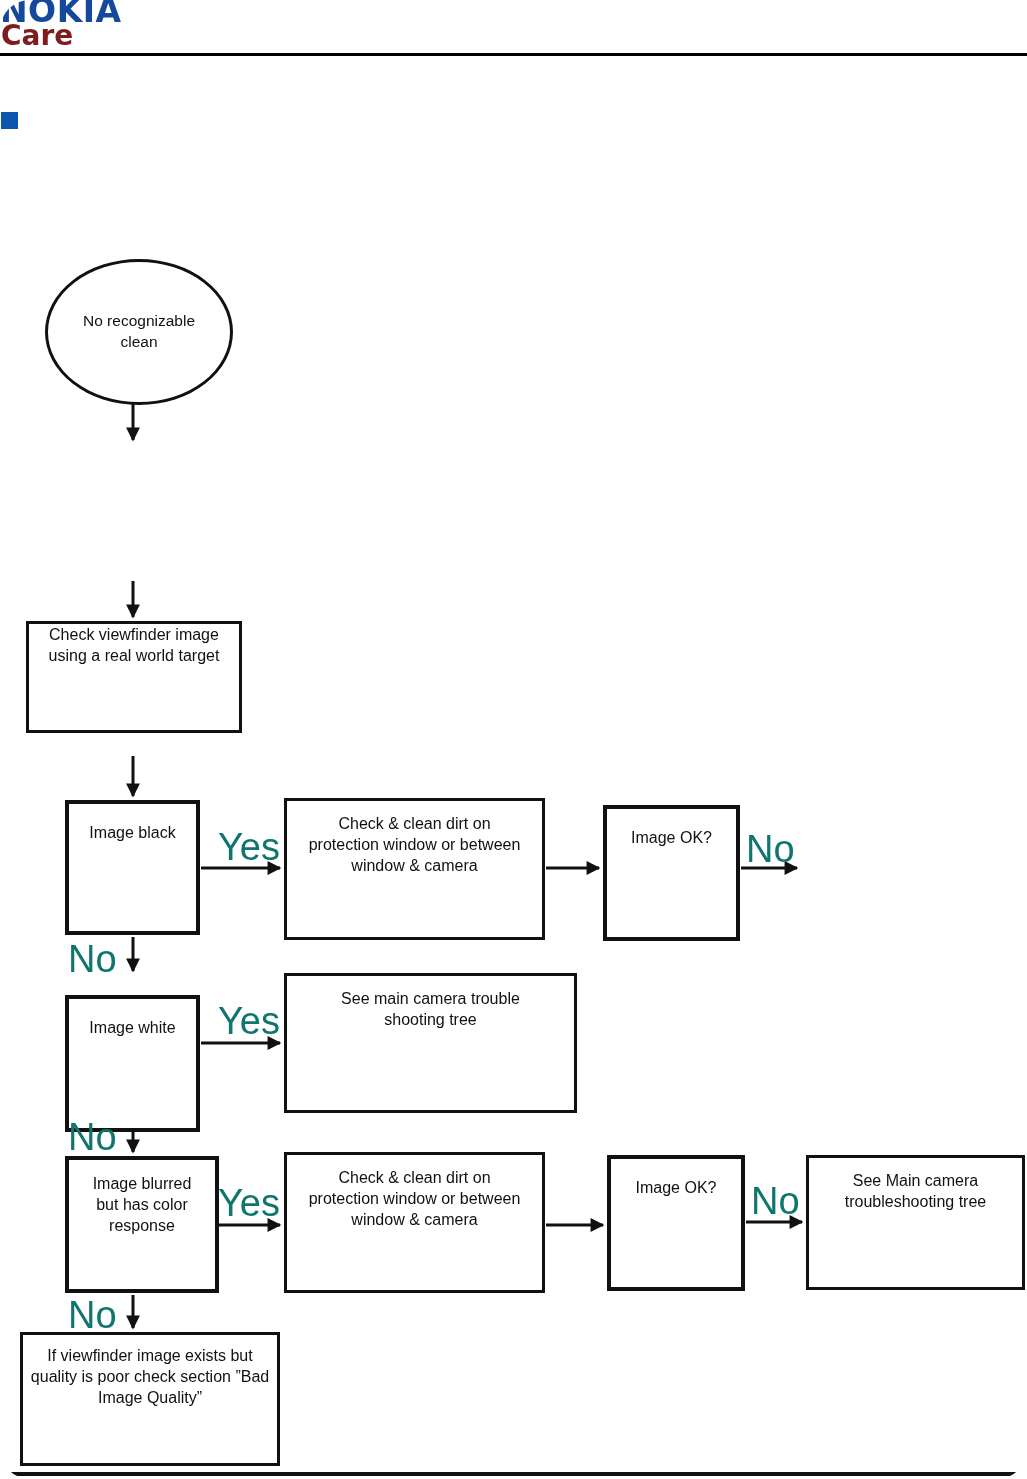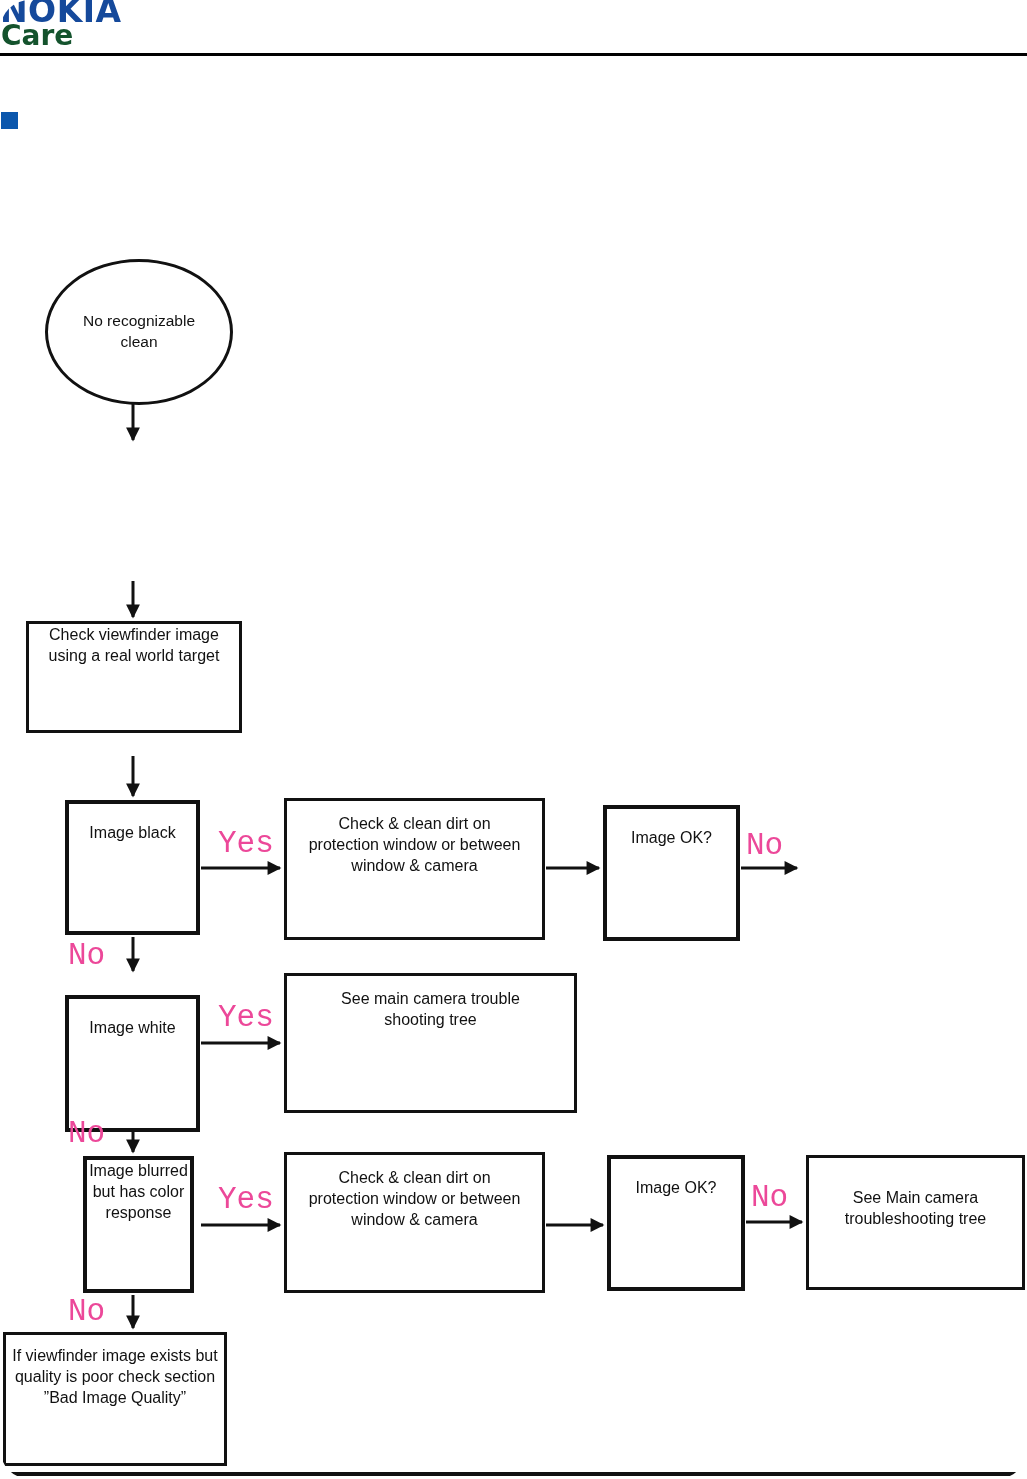--- a/index.html
+++ b/index.html
@@ -12,21 +12,21 @@
   .brand {
     position:absolute; top:-9px; left:0;
     font-family:"DejaVu Sans", sans-serif;
     font-weight:bold; font-size:33px; letter-spacing:0.5px;
     color:#15499B;
   }
   .care {
     position:absolute; top:19px; left:1px;
     font-family:"DejaVu Sans", sans-serif;
     font-weight:bold; font-size:28px;
-    color:#14532d;
+    color:#7f1d1d;
   }
   .rule-top { position:absolute; left:0; top:53px; width:100%; height:3px; background:#000; }
   .rule-bottom { position:absolute; left:0; top:1472px; width:100%; height:4px; background:#111; }
   .blue-square { position:absolute; left:1px; top:112px; width:17px; height:17px; background:#0B57AD; }
 
   
   .ellipse {
     position:absolute; left:45px; top:259px; width:188px; height:146px;
     border:3px solid #111; border-radius:50%;
     display:flex; align-items:center; justify-content:center;
@@ -34,22 +34,22 @@
   }
   .ellipse .txt { width:112px; text-align:center; font-size:15.5px; line-height:1.35; }
   .box {
     position:absolute; border:3px solid #111; background:#fff;
     box-sizing:border-box; display:flex; justify-content:center;
     font-size:16px;
   }
   .box.thick { border-width:4px; }
   .box .txt { text-align:center; line-height:1.32; }
   .edge-label {
-    position:absolute; font-size:31px; line-height:1; color:#ec4899;
-    font-family:Liberation Mono, monospace;
+    position:absolute; font-size:38px; line-height:1; color:#0f766e;
+    font-family:Liberation Sans, sans-serif;
   }
   svg.arrows { position:absolute; left:0; top:0; pointer-events:none; }
 </style>
 </head>
 <body>
 
 <div id="page">
 
   <div class="brand">NOKIA</div>
   <div class="care">Care</div>
@@ -105,37 +105,37 @@
 
 
   <div class="box thick" style="left:65px;top:975px;width:135px;height:137px;padding-top:18px;margin-top:20px;">
     <div class="txt">Image white</div>
   </div>
 
   <div class="box" style="left:284px;top:973px;width:293px;height:140px;padding-top:12px;">
     <div class="txt" style="max-width:205px;">See main camera trouble shooting tree</div>
   </div>
 
-  <div class="box thick" style="left:65px;top:1156px;width:111px;height:137px;margin-left:18px;">
+  <div class="box thick" style="left:65px;top:1156px;width:154px;height:137px;padding-top:13px;">
     <div class="txt" style="max-width:110px;">Image blurred but has color response</div>
   </div>
 
   <div class="box" style="left:284px;top:1152px;width:261px;height:141px;padding-top:12px;">
     <div class="txt" style="max-width:215px;">Check &amp; clean dirt on protection window or between window &amp; camera</div>
   </div>
 
   <div class="box thick" style="left:607px;top:1155px;width:138px;height:136px;padding-top:18px;">
     <div class="txt">Image OK?</div>
   </div>
 
-  <div class="box" style="left:806px;top:1155px;width:219px;height:135px;padding-top:29px;">
+  <div class="box" style="left:806px;top:1155px;width:219px;height:135px;padding-top:12px;">
     <div class="txt" style="max-width:185px;">See Main camera troubleshooting tree</div>
   </div>
 
-  <div class="box" style="left:3px;top:1332px;width:224px;height:134px;padding-top:10px;">
+  <div class="box" style="left:20px;top:1332px;width:260px;height:134px;padding-top:10px;">
     <div class="txt" style="max-width:250px;">If viewfinder image exists but quality is poor check section ”Bad Image Quality”</div>
   </div>
 
   <span class="edge-label" style="left:218px;top:828px;">Yes</span>
   <span class="edge-label" style="left:746px;top:830px;">No</span>
   <span class="edge-label" style="left:68px;top:940px;">No</span>
   <span class="edge-label" style="left:218px;top:1002px;">Yes</span>
   <span class="edge-label" style="left:68px;top:1118px;">No</span>
   <span class="edge-label" style="left:218px;top:1184px;">Yes</span>
   <span class="edge-label" style="left:751px;top:1182px;">No</span>

